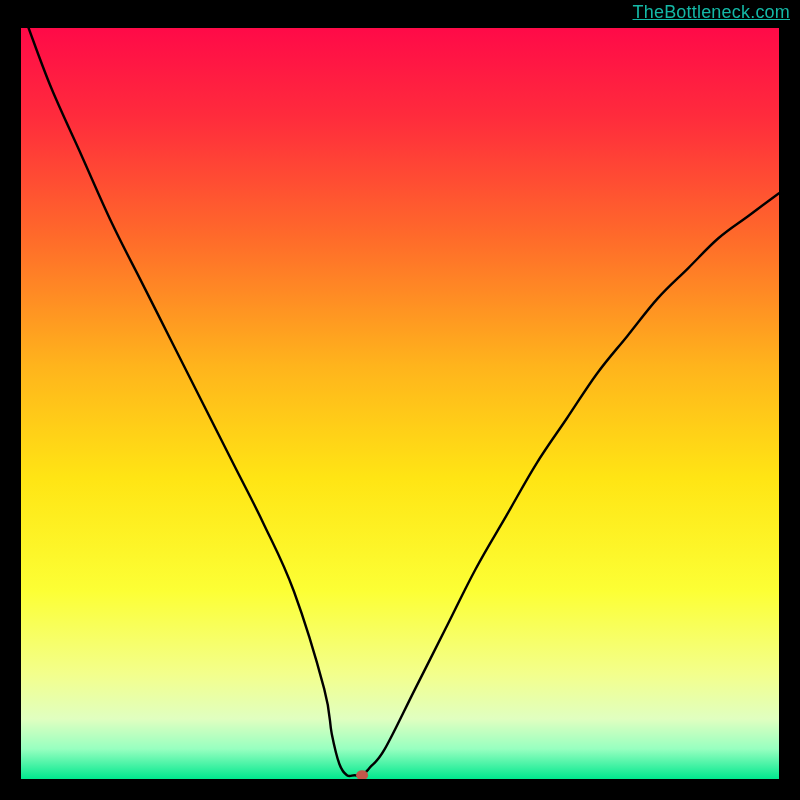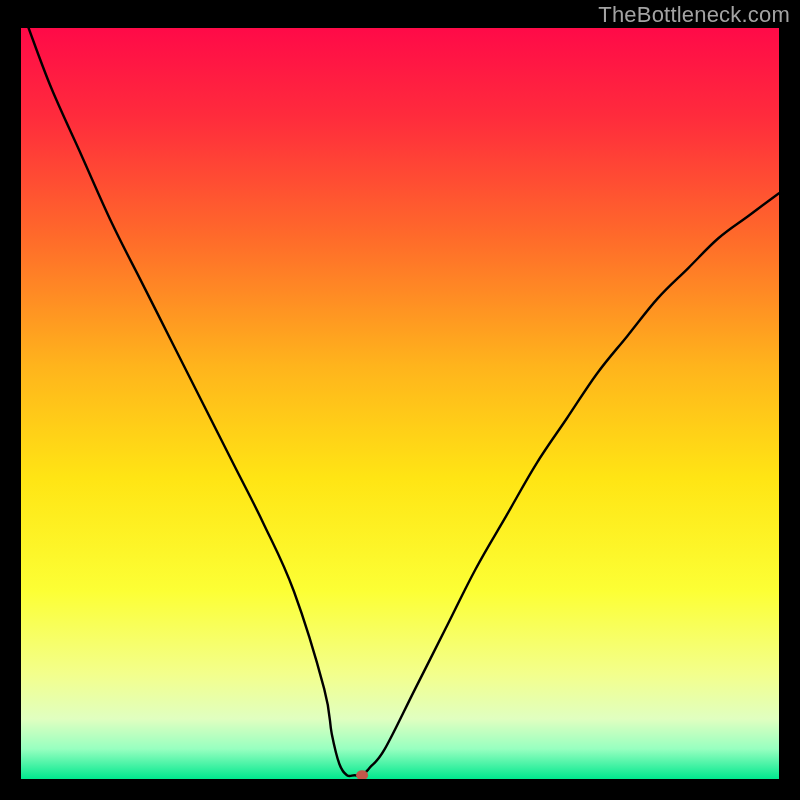--- a/index.html
+++ b/index.html
@@ -14,25 +14,26 @@
   .frame {
     position: relative;
     width: 800px;
     height: 800px;
     background: #000;
   }
   .watermark {
     position: absolute;
     top: 2px;
     right: 10px;
-    color: #a3a3a3;
-    font-size: 22px;
+    color: #14b8a6;
+    font-size: 18px;
     font-weight: 500;
     letter-spacing: 0.2px;
     z-index: 10;
+    text-decoration: underline;
   }
   .plot {
     position: absolute;
     left: 21px;
     top: 28px;
     width: 758px;
     height: 751px;
   }
   .plot svg {
     display: block;

